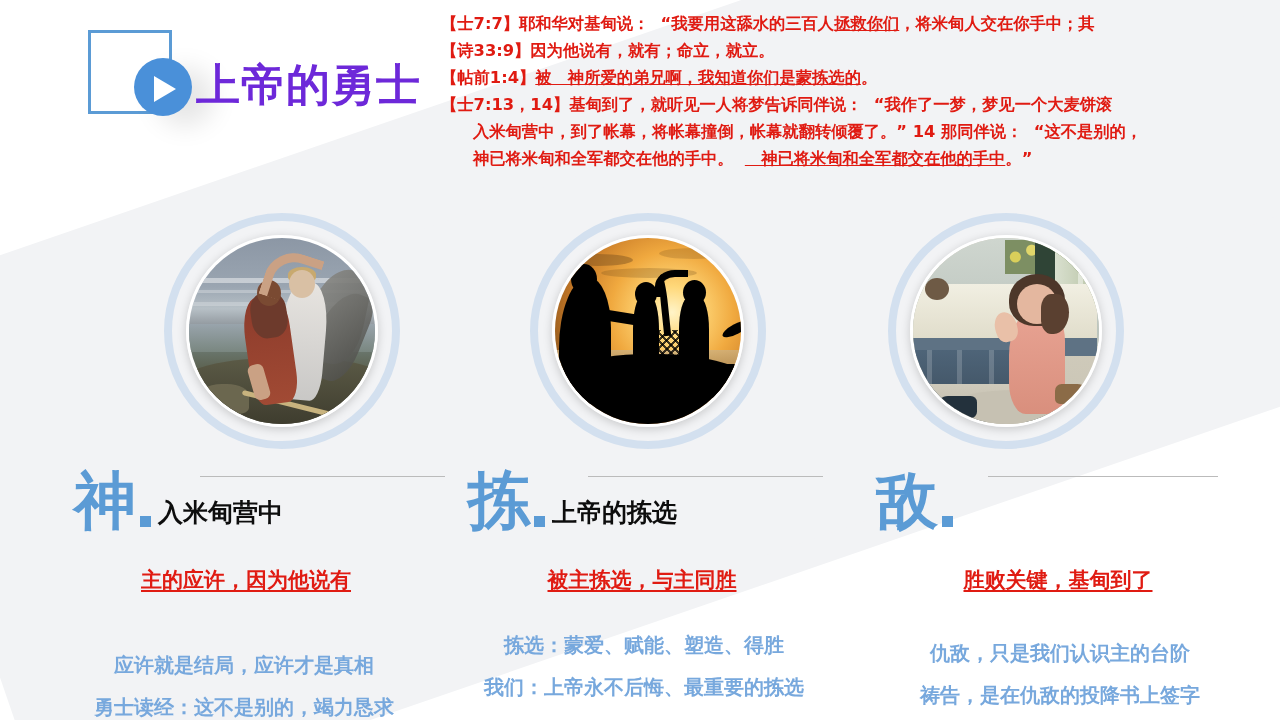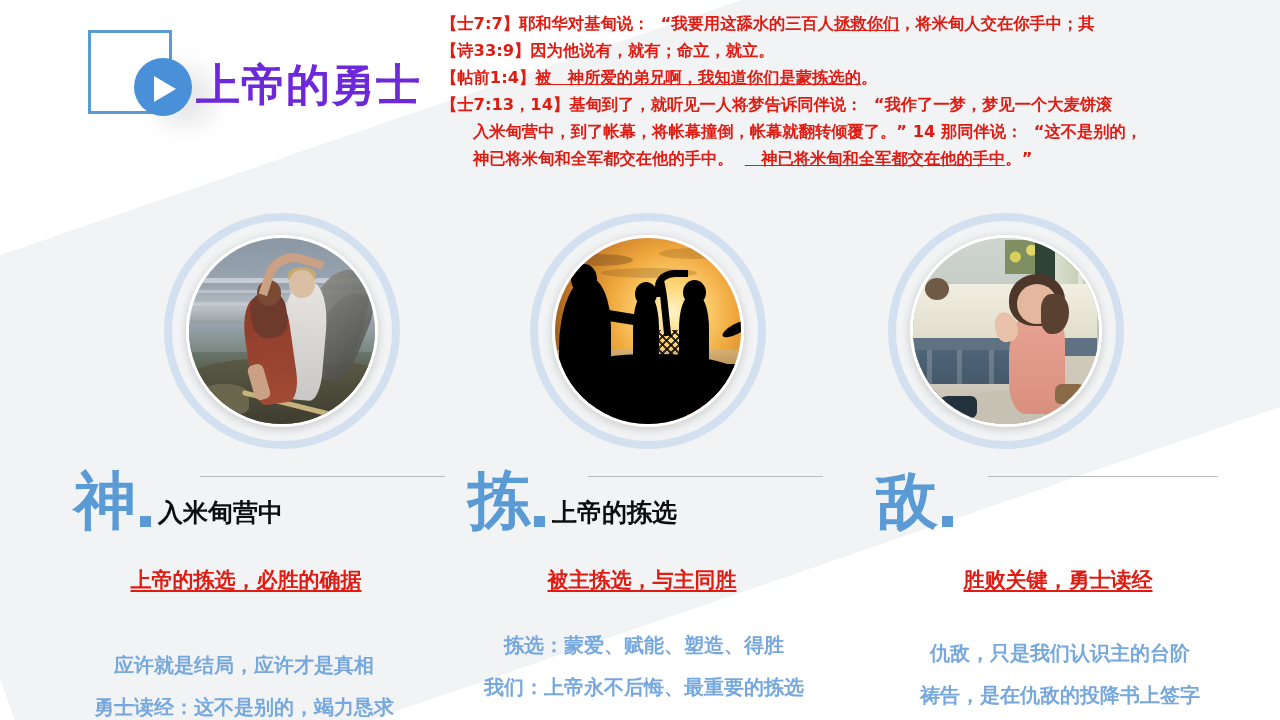--- a/index.html
+++ b/index.html
@@ -352,21 +352,21 @@
 
 <div id="columns">
 
   <div class="col k1">
     <div class="rule"></div>
     <div class="head-row">
       <div class="big-char">神</div>
       <div class="dot"></div>
       <div class="head-sub">入米甸营中</div>
     </div>
-    <div class="red-line">上帝的拣选，必胜的确据</div>
+    <div class="red-line">主的应许，因为他说有</div>
     <div class="blue-line l1">应许就是结局，应许才是真相</div>
     <div class="blue-line l2">勇士读经：这不是别的，竭力恳求</div>
   </div>
 
   <div class="col k2">
     <div class="rule"></div>
     <div class="head-row">
       <div class="big-char">拣</div>
       <div class="dot"></div>
       <div class="head-sub">上帝的拣选</div>
@@ -375,17 +375,17 @@
     <div class="blue-line l1">拣选：蒙爱、赋能、塑造、得胜</div>
     <div class="blue-line l2">我们：上帝永不后悔、最重要的拣选</div>
   </div>
 
   <div class="col k3">
     <div class="rule"></div>
     <div class="head-row">
       <div class="big-char">敌</div>
       <div class="dot"></div>
     </div>
-    <div class="red-line">胜败关键，勇士读经</div>
+    <div class="red-line">胜败关键，基甸到了</div>
     <div class="blue-line l1">仇敌，只是我们认识主的台阶</div>
     <div class="blue-line l2">祷告，是在仇敌的投降书上签字</div>
   </div>
 </div>
 
 </body></html>

